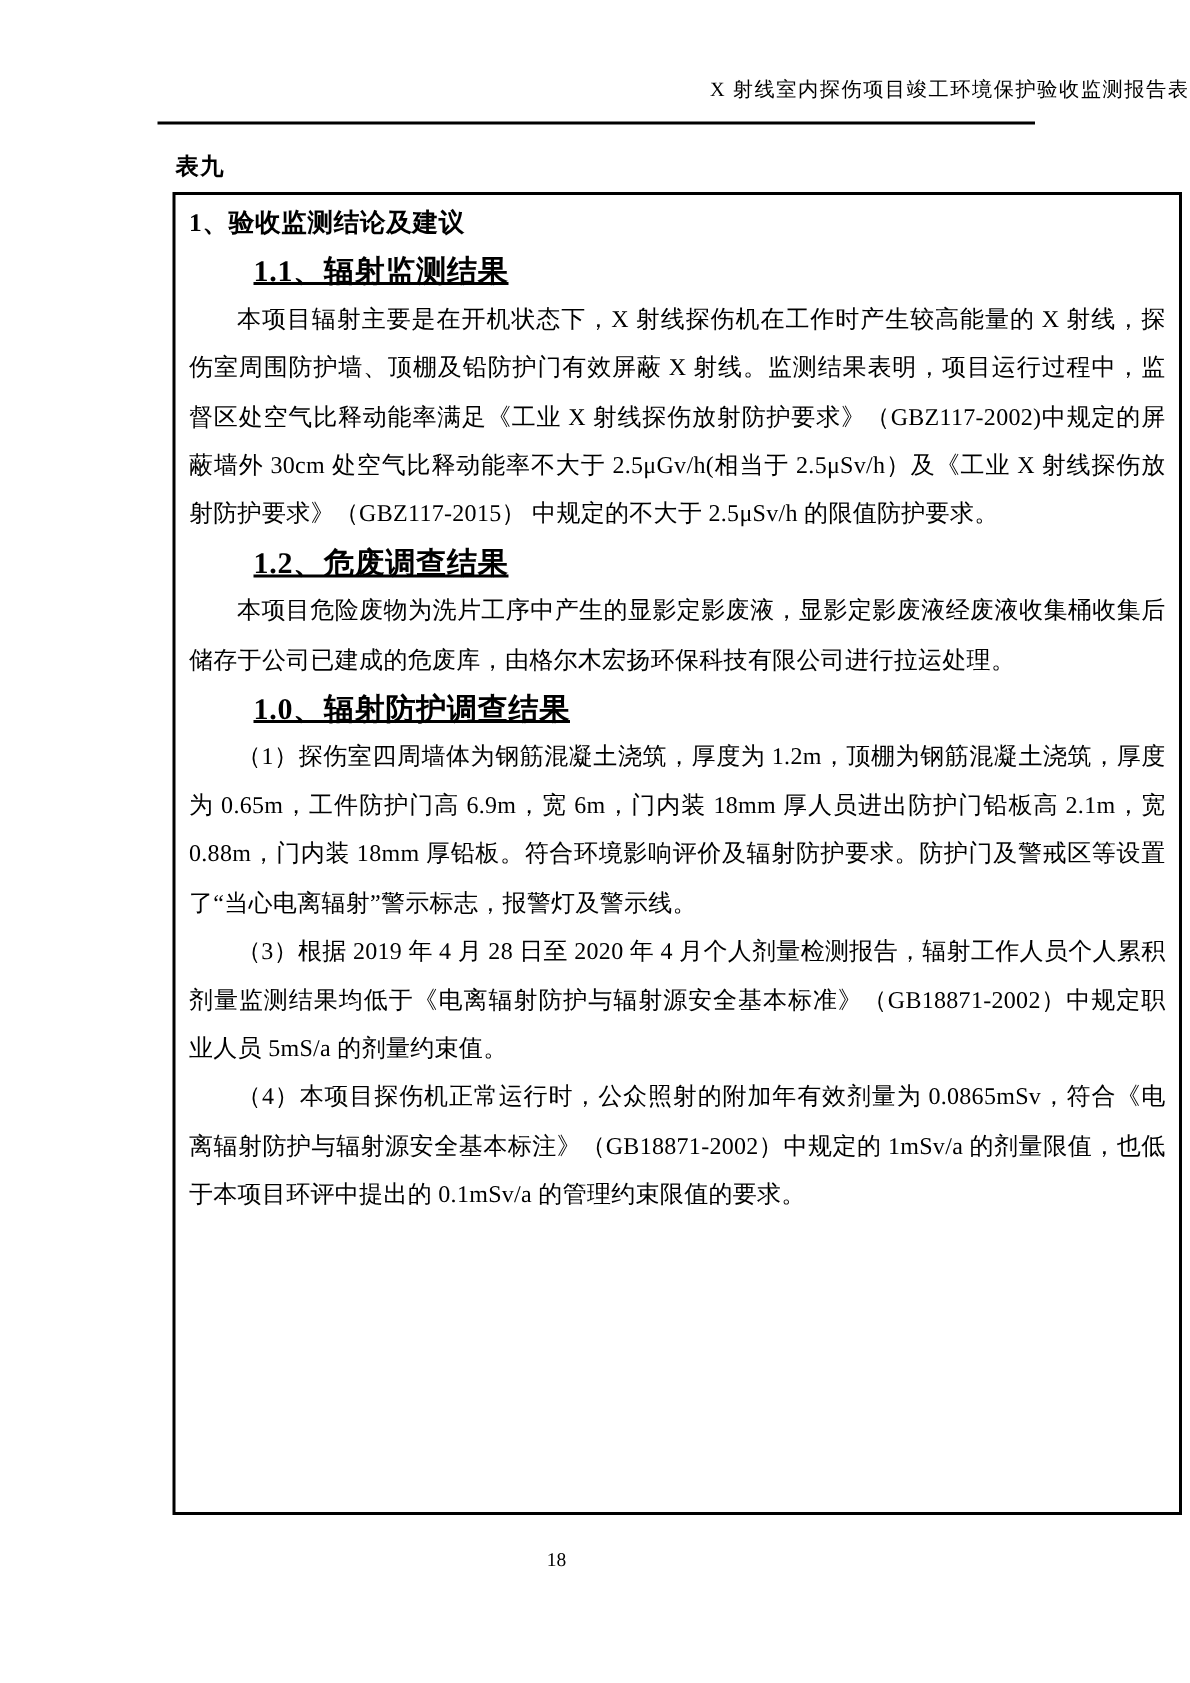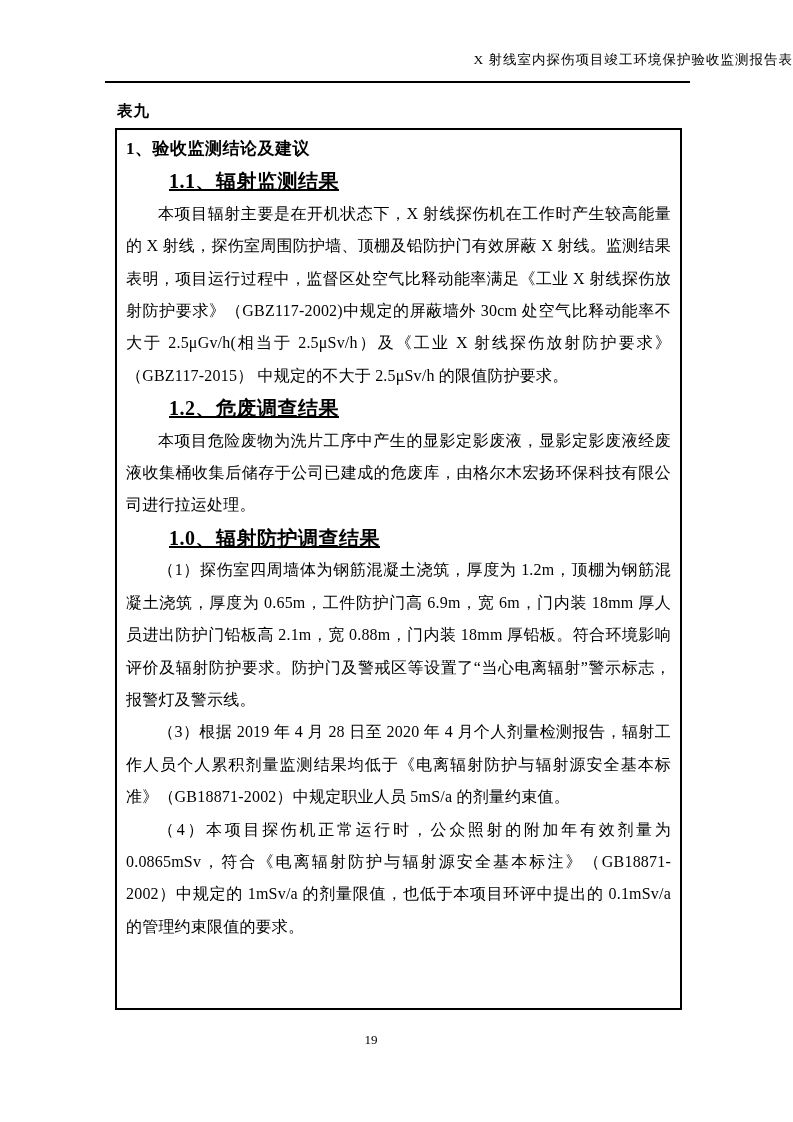--- a/index.html
+++ b/index.html
@@ -36,21 +36,21 @@
     top: 101px;
     left: 117px;
     font-size: 15.5px;
     font-weight: bold;
     letter-spacing: 1px;
   }
   .content-box {
     position: absolute;
     top: 128px;
     left: 115px;
-    width: 567px;
+    width: 673px;
     height: 882px;
     border: 2px solid #000000;
     padding: 3px 9px 0 9px;
     overflow: hidden;
   }
   .main-heading {
     font-size: 17px;
     font-weight: bold;
     line-height: 32.4px;
     letter-spacing: 0.5px;
@@ -106,15 +106,15 @@
 
     <div class="para">（1）探伤室四周墙体为钢筋混凝土浇筑，厚度为 1.2m，顶棚为钢筋混凝土浇筑，厚度为 0.65m，工件防护门高 6.9m，宽 6m，门内装 18mm 厚人员进出防护门铅板高 2.1m，宽 0.88m，门内装 18mm 厚铅板。符合环境影响评价及辐射防护要求。防护门及警戒区等设置了“当心电离辐射”警示标志，报警灯及警示线。</div>
 
 
     <div class="para">（3）根据 2019 年 4 月 28 日至 2020 年 4 月个人剂量检测报告，辐射工作人员个人累积剂量监测结果均低于《电离辐射防护与辐射源安全基本标准》（GB18871-2002）中规定职业人员 5mS/a 的剂量约束值。</div>
 
     <div class="para">（4）本项目探伤机正常运行时，公众照射的附加年有效剂量为 0.0865mSv，符合《电离辐射防护与辐射源安全基本标注》（GB18871-2002）中规定的 1mSv/a 的剂量限值，也低于本项目环评中提出的 0.1mSv/a 的管理约束限值的要求。</div>
 
   </div>
 
-  <div class="page-number">19</div>
+  <div class="page-number">18</div>
 
 </div>
 
 </body></html>

